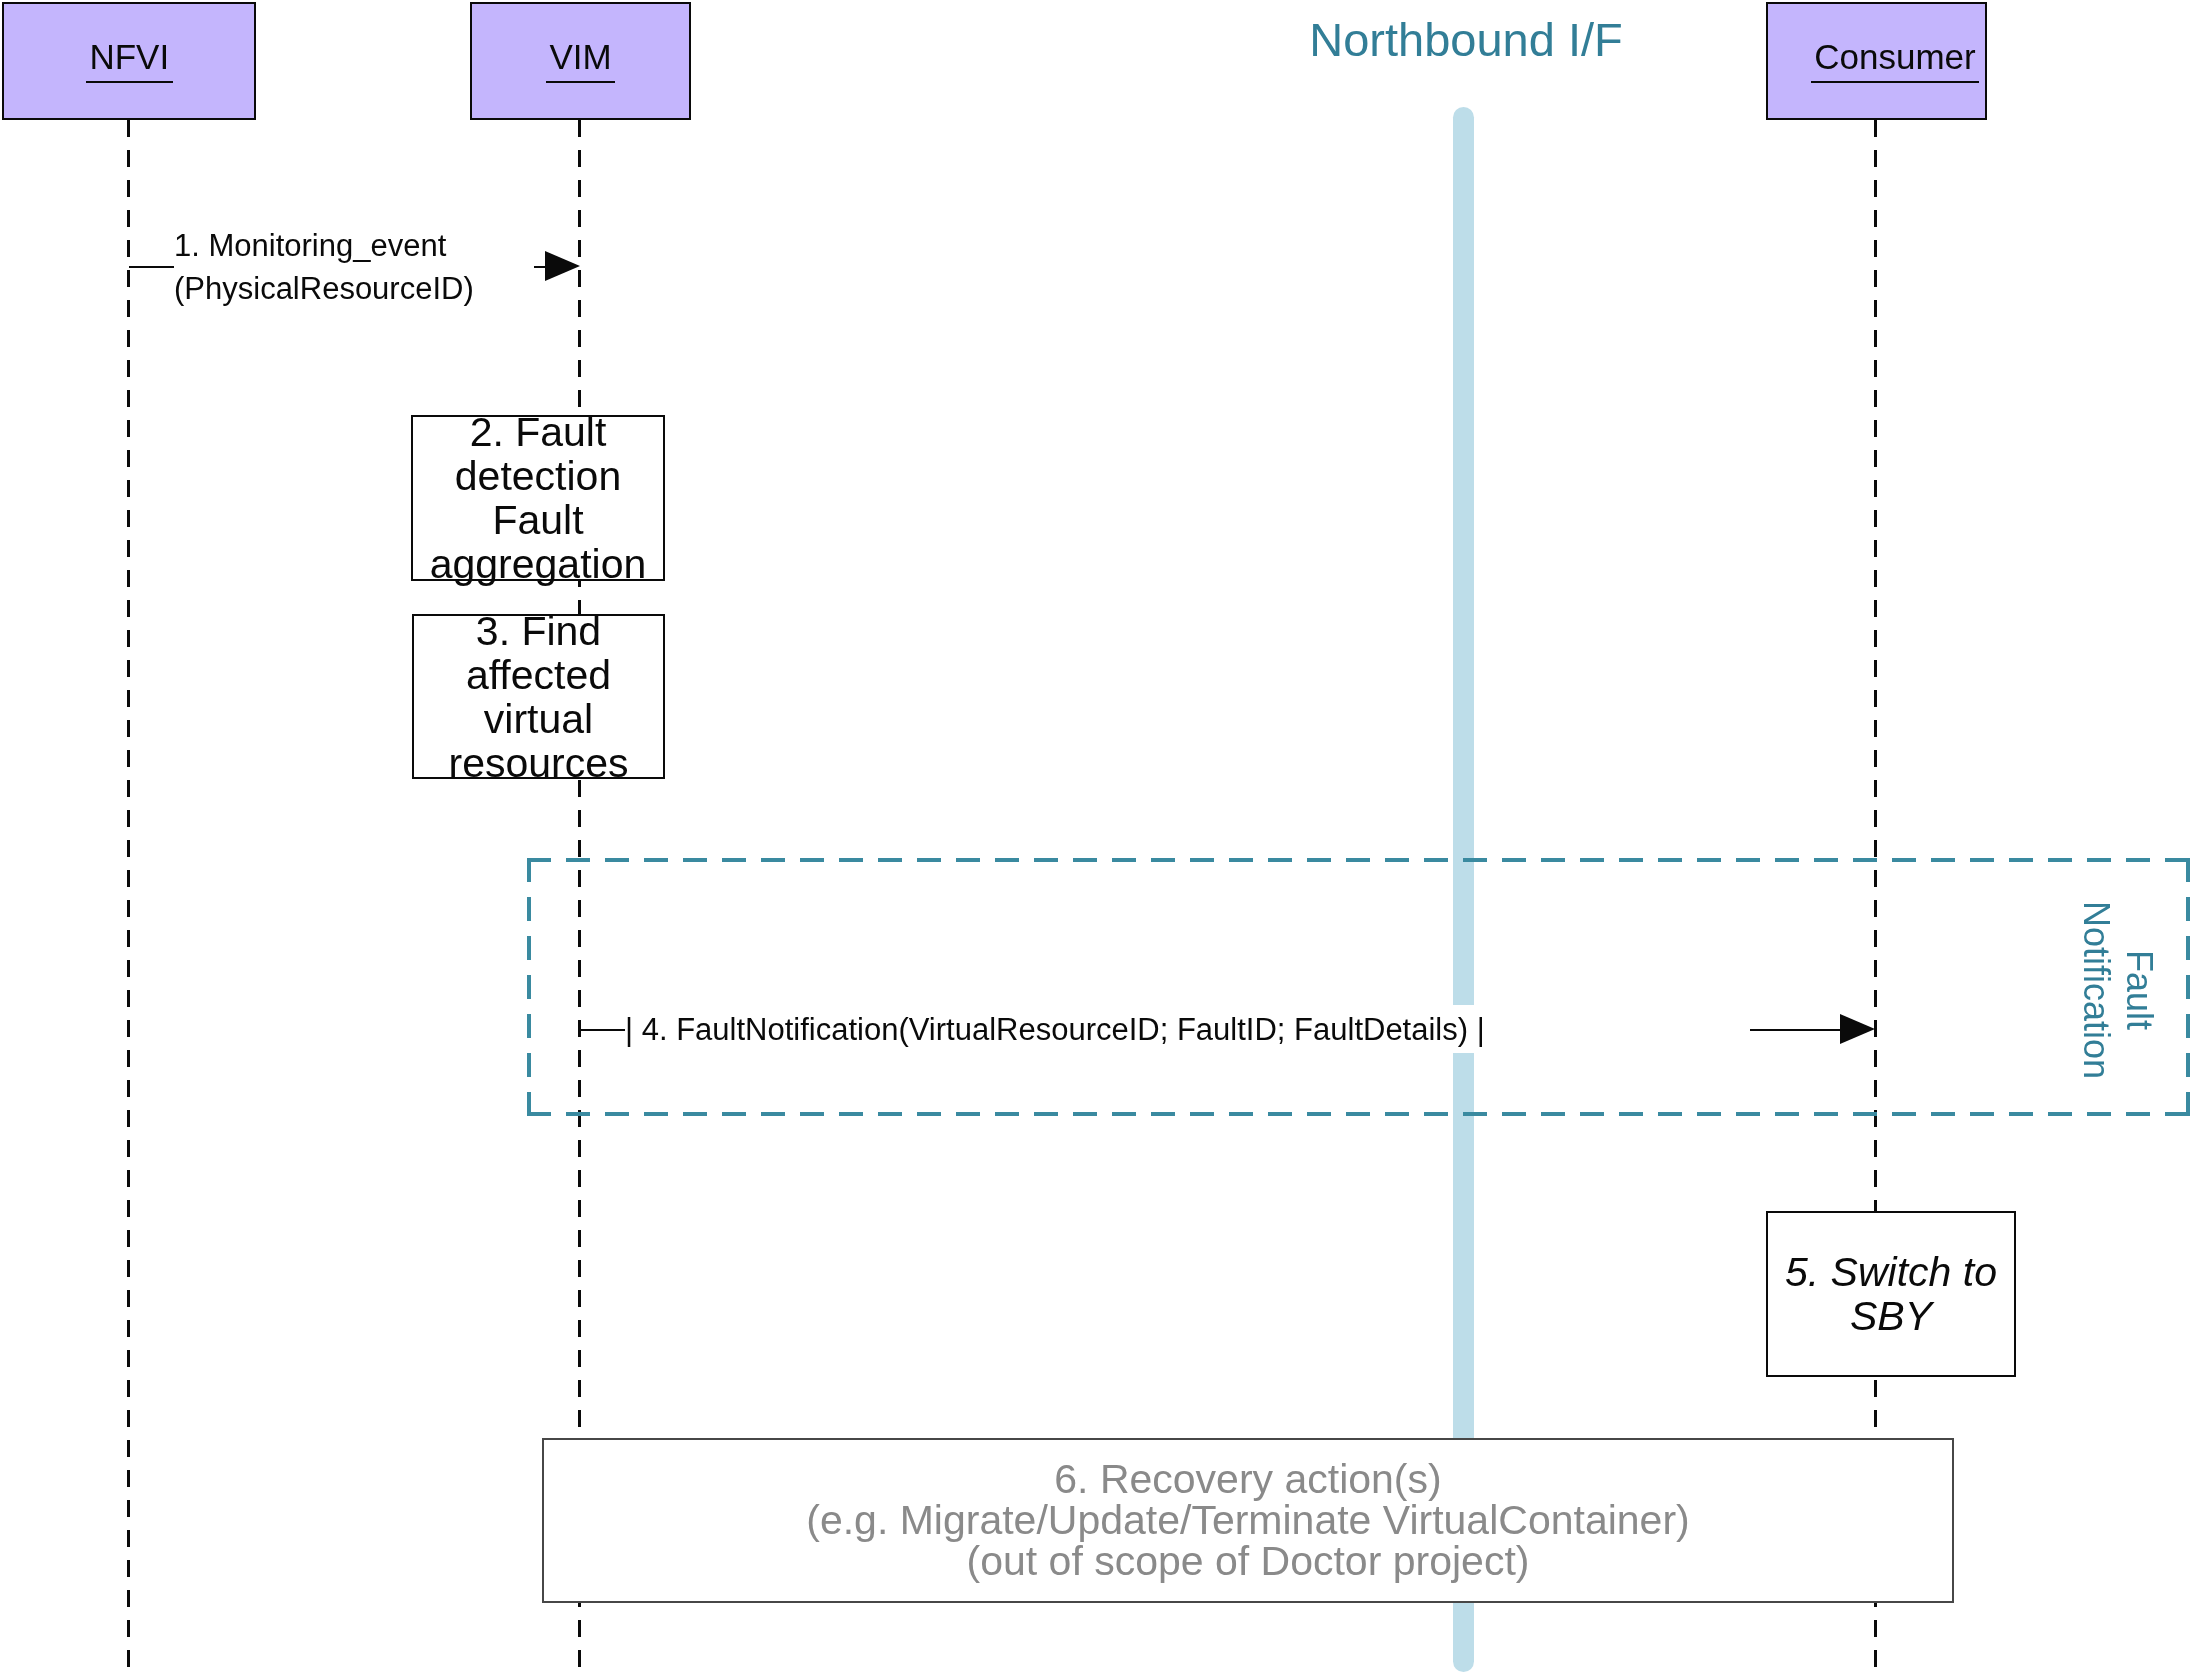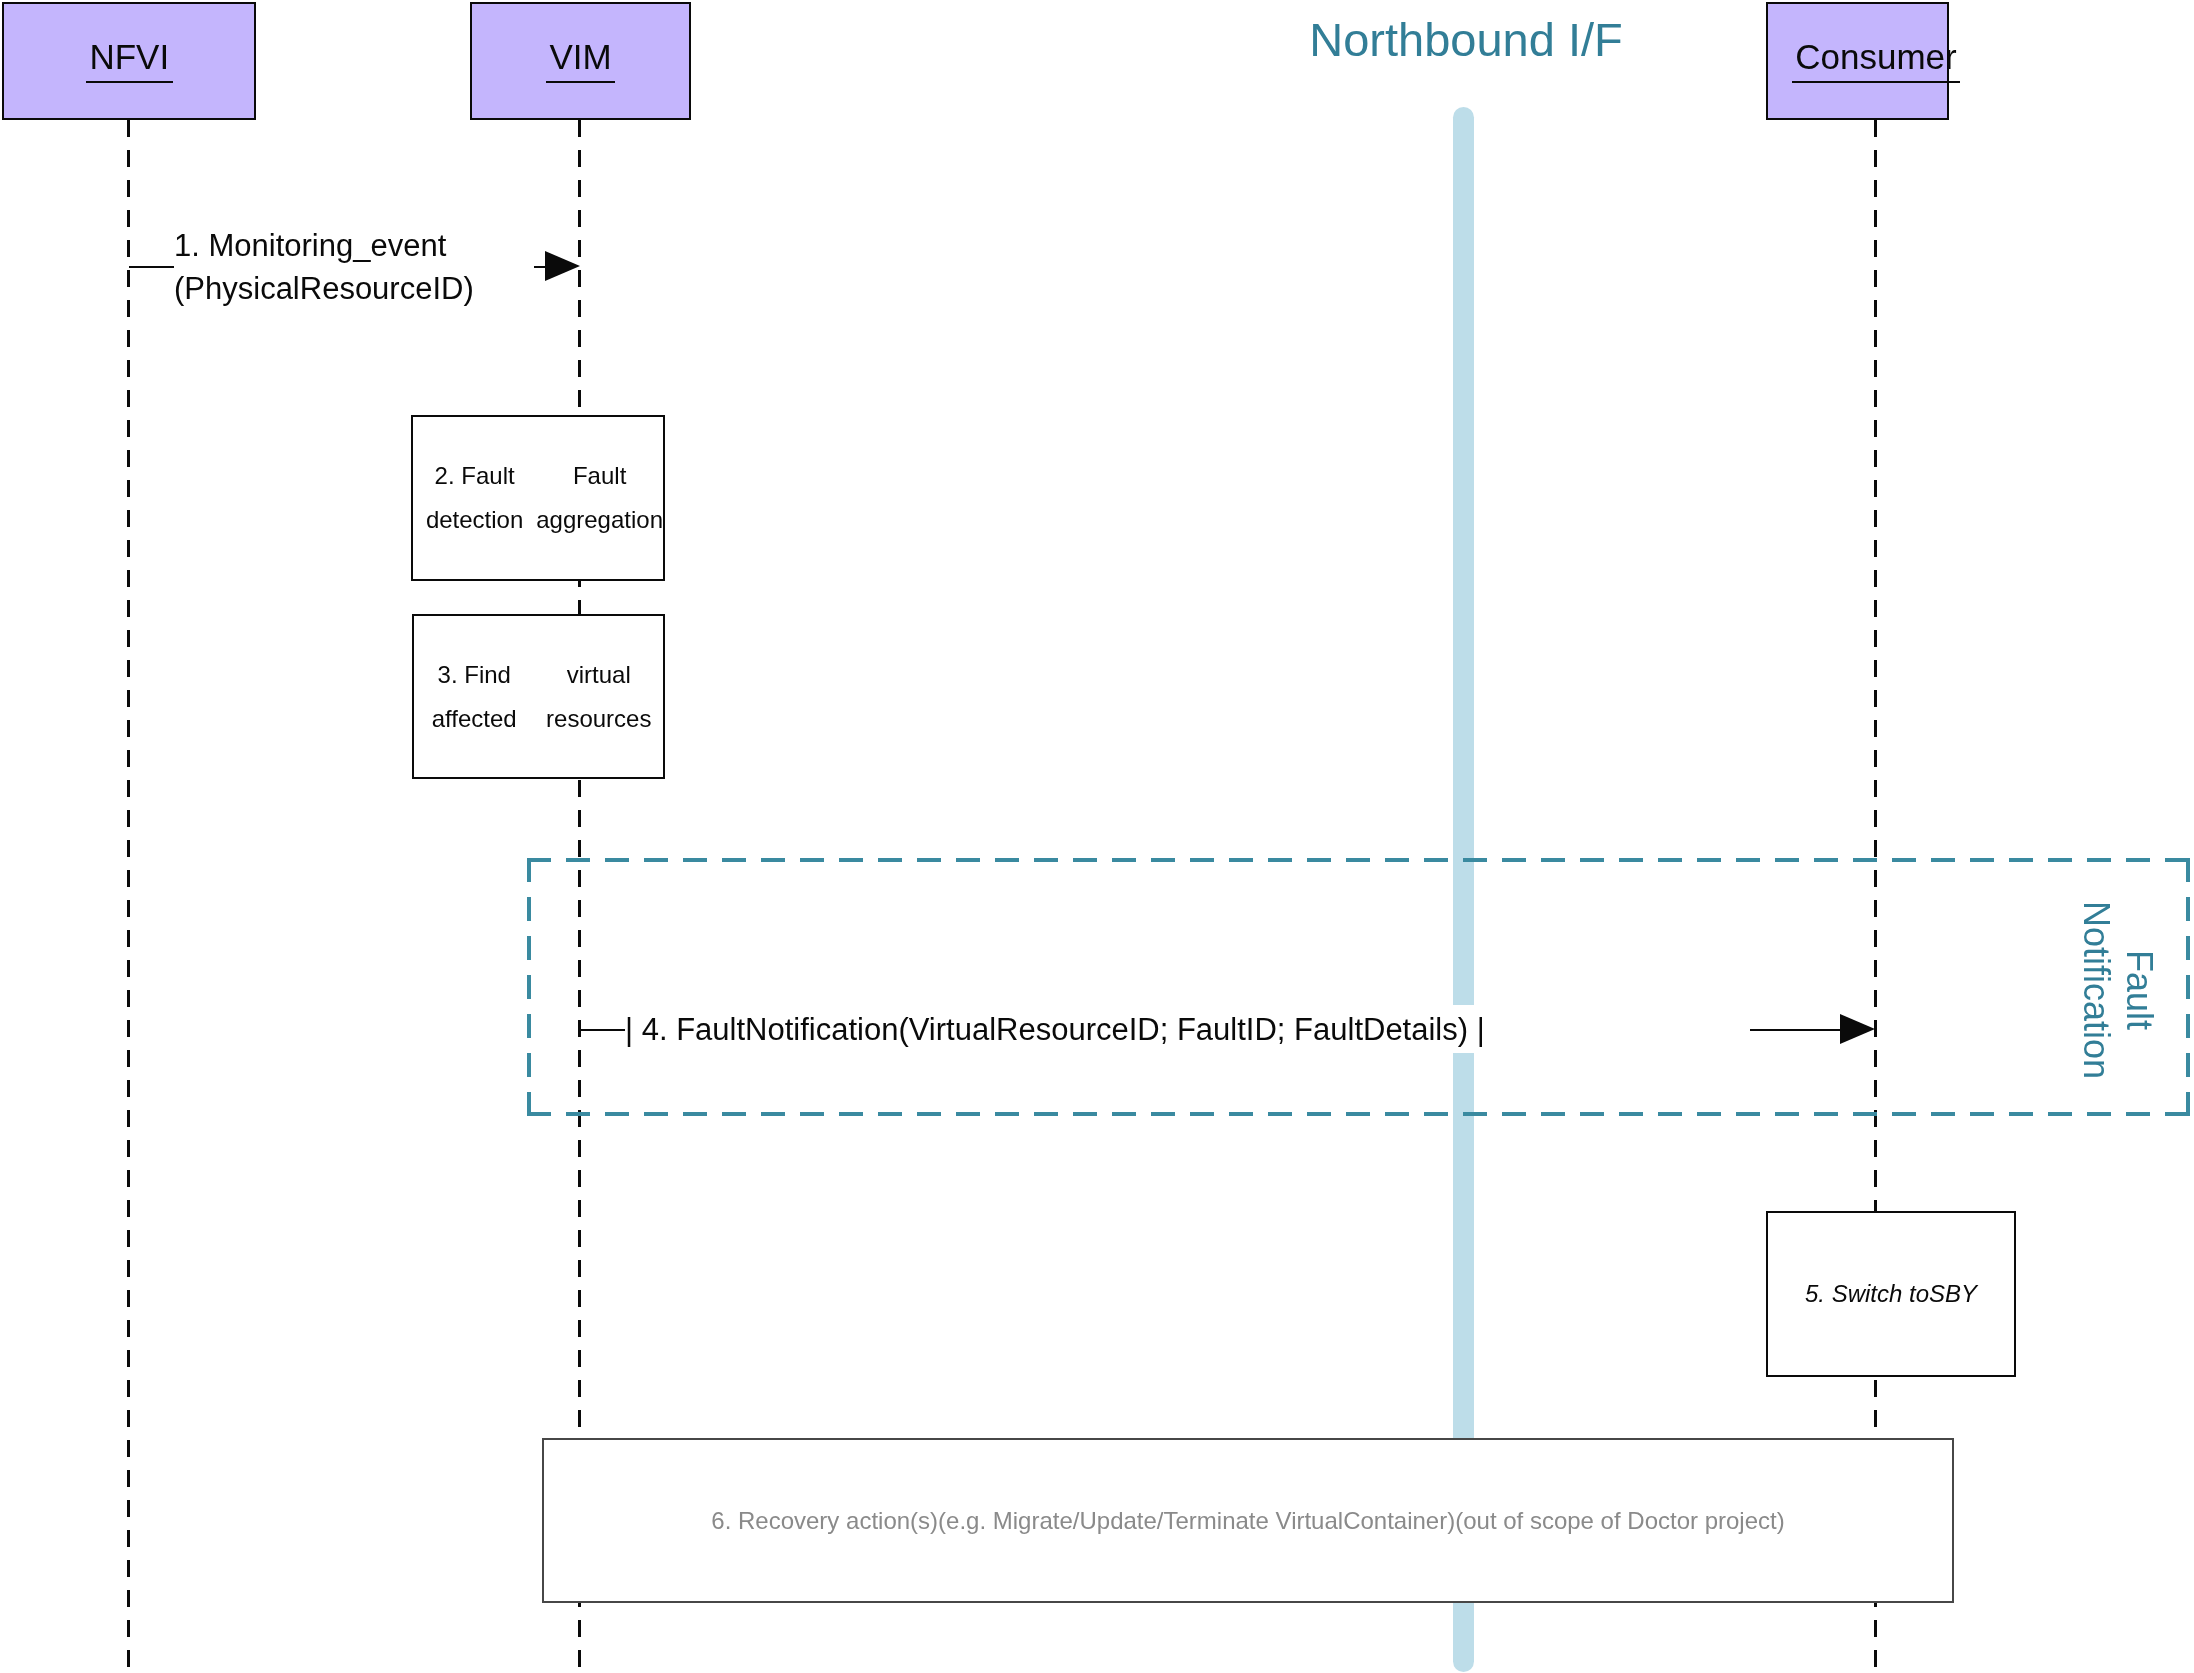--- a/index.html
+++ b/index.html
@@ -31,21 +31,21 @@
   }
   .actor-label{
     font-size:35px;
     color:var(--ink);
     border-bottom:2.8px solid var(--ink);
     padding:0 3.4px 5.6px 3.4px;
     line-height:1.05;
   }
   .box-nfvi{left:2.3px;top:2.3px;width:254px;height:118px;}
   .box-vim{left:470px;top:1.7px;width:221px;height:118px;}
-  .box-consumer{left:1766px;top:1.7px;width:183px;height:118px;padding-left:37px;}
+  .box-consumer{left:1766px;top:1.7px;width:221px;height:118px;padding-left:37px;}
 
   
   .nb-title{
     position:absolute;
     left:1241px;top:12.4px;width:450px;
     text-align:center;
     color:var(--teal-text);
     font-size:47px;
     z-index:3;
   }
@@ -68,24 +68,25 @@
   .lifeline-nfvi{left:127px;}
   .lifeline-vim{left:578px;}
   .lifeline-consumer{left:1874px;}
 
   
   .step-box{
     position:absolute;
     border:2.3px solid var(--ink);
     background:#ffffff;
     display:flex;
+    flex-direction:column;
     align-items:center;
     justify-content:center;
     text-align:center;
-    font-size:24px;
+    font-size:41px;
     line-height:44px;
     color:var(--ink);
     z-index:3;
     box-sizing:border-box;
   }
   .box-step2{left:411px;top:415px;width:254px;height:166px;}
   .box-step3{left:412px;top:614px;width:253px;height:165px;}
   .box-step5{left:1766px;top:1211px;width:250px;height:166px;font-style:italic;}
   .box-step6{
     left:542px;top:1438px;width:1412px;height:165px;

